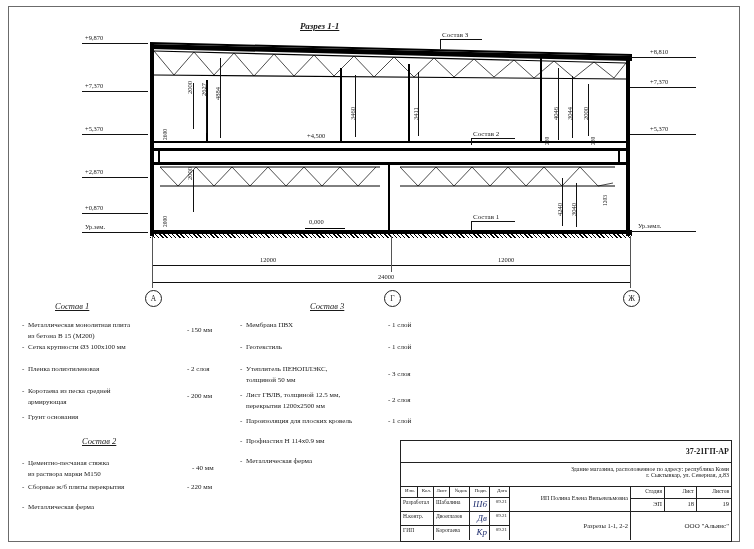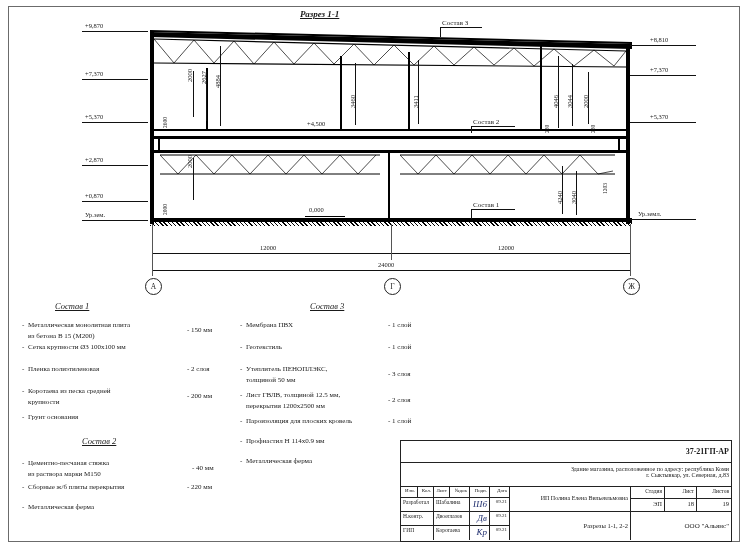--- a/index.html
+++ b/index.html
@@ -9,21 +9,21 @@
   .absbox{position:absolute;}
   .t{position:absolute;font-size:7px;line-height:8px;white-space:nowrap;}
   .ttl{font-size:9px;font-style:italic;text-decoration:underline;font-weight:bold;}
   .sub{font-size:8.5px;font-style:italic;text-decoration:underline;}
   .ln{position:absolute;background:#111;}
   .hl{height:1px;}
   .vl{width:1px;}
   .thick{background:#000;}
   .dim{position:absolute;font-size:6.5px;}
   
-  #drawing{position:absolute;left:10px;top:8px;width:720px;height:280px;}
+  #drawing{position:absolute;left:10px;top:20px;width:720px;height:280px;}
   
   .axis{position:absolute;width:15px;height:15px;border:1px solid #222;border-radius:50%;font-size:7.5px;text-align:center;line-height:15px;}
   
   .lev{position:absolute;font-size:6.5px;white-space:nowrap;}
   
   .spec{position:absolute;font-size:7px;line-height:11px;}
   .spec .row{position:relative;white-space:nowrap;}
   
   #titleblock{position:absolute;left:400px;top:440px;width:330px;height:100px;border:1px solid #222;font-size:6px;}
   #titleblock div.cell{position:absolute;box-sizing:border-box;border-right:1px solid #222;border-bottom:1px solid #222;padding:1px 2px;overflow:hidden;}
@@ -244,21 +244,21 @@
       <span style="position:absolute;left:6px;top:0;">Сетка крупности Ø3 100х100 мм</span>
     </div>
     <div class="row" style="position:relative;height:22px;">
       <span style="position:absolute;left:0;top:0;">-</span>
       <span style="position:absolute;left:6px;top:0;">Пленка полиэтиленовая</span>
       <span style="position:absolute;left:165px;top:0;">- 2 слоя</span>
     </div>
     <div class="row" style="position:relative;height:26px;">
       <span style="position:absolute;left:0;top:0;">-</span>
       <span style="position:absolute;left:6px;top:0;">Коротаева из песка средней</span>
-      <span style="position:absolute;left:6px;top:11px;">крупности</span>
+      <span style="position:absolute;left:6px;top:11px;">армирующая</span>
       <span style="position:absolute;left:165px;top:5px;">- 200 мм</span>
     </div>
     <div class="row" style="position:relative;height:18px;">
       <span style="position:absolute;left:0;top:0;">-</span>
       <span style="position:absolute;left:6px;top:0;">Грунт основания</span>
     </div>
   </div>
 
   <div class="t sub" style="left:82px;top:437px;">Состав 2</div>
   <div class="spec" style="left:22px;top:458px;width:230px;">

